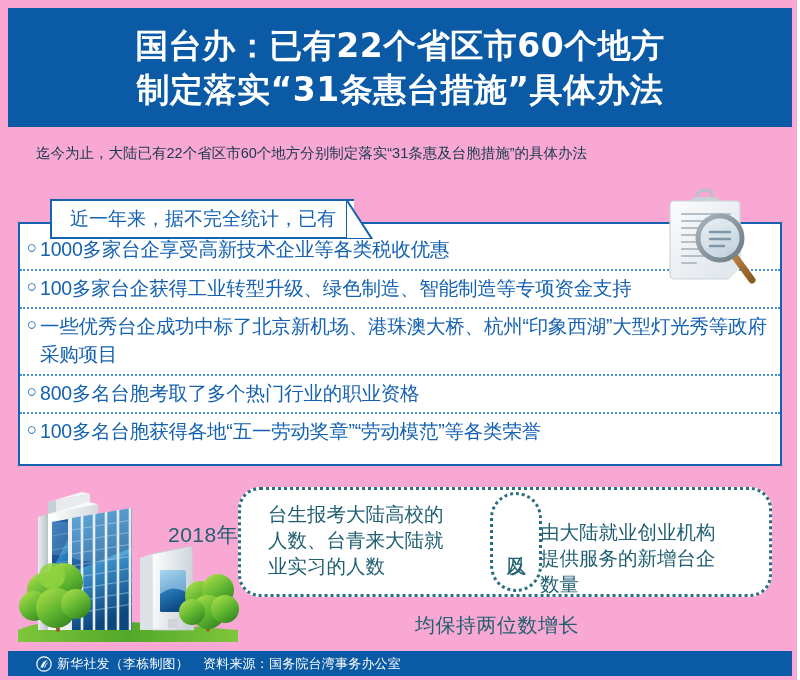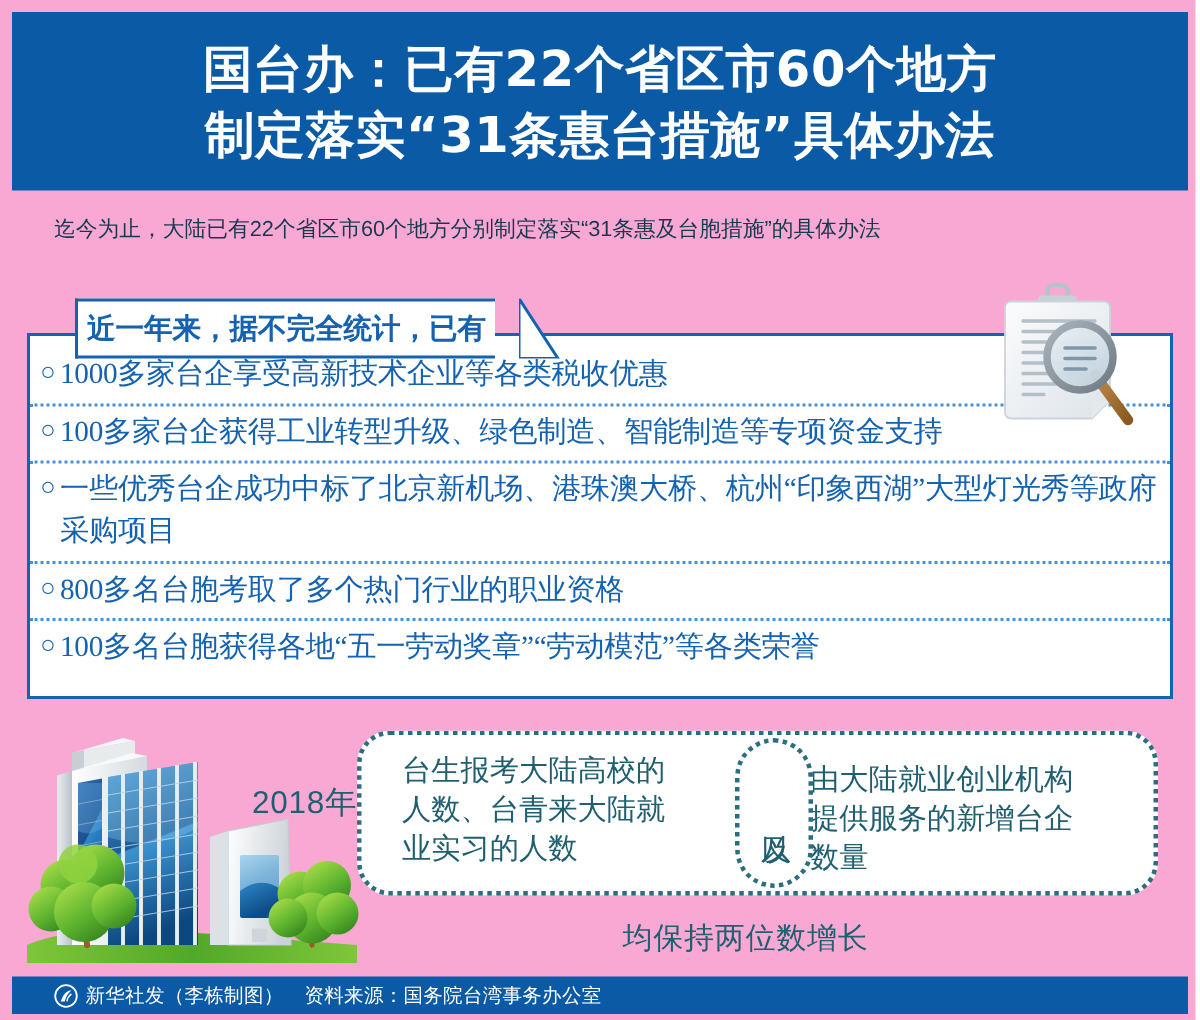--- a/index.html
+++ b/index.html
@@ -42,29 +42,28 @@
   .main-box{
     position:absolute;left:18px;top:222px;width:764px;height:244px;
     border:2px solid #1562b0;
     box-sizing:border-box;
     background:#fff;
   }
   .tab-label{
     position:absolute;left:50px;top:199px;height:40px;
     box-sizing:border-box;
     display:flex;align-items:center;
-    padding:0 6px;
+    padding:0 18px;
     border:2px solid #1562b0;
     border-right:none;
     background:#ffffff;
     color:#1562b0;
     font-size:19px;
     white-space:nowrap;
     z-index:5;
-    font-weight:bold;
   }
   
   .tab-flag{
     position:absolute;top:199px;height:40px;width:28px;
     z-index:5;
   }
 
   .bullet-list{
     position:absolute;left:20px;top:232px;width:760px;
     z-index:3;
@@ -87,21 +86,20 @@
     padding-left:4px;
     box-sizing:border-box;
   }
   .bullet-text{
     flex:1 1 auto;
     color:#1562b0;
     font-size:19.5px;
     line-height:1.42;
     font-weight:500;
     letter-spacing:-0.2px;
-    font-family:Liberation Serif, serif;
   }
 
   
   .doc-icon{
     position:absolute;left:662px;top:188px;width:96px;height:104px;
     z-index:8;
   }
 
   
   .scene{
@@ -126,21 +124,21 @@
     background:#fff;
   }
   .bubble-text{
     position:absolute;
     color:#1f5f70;
     font-size:19.5px;
     line-height:1.33;
     white-space:pre-line;
   }
   .bubble-left-text{left:268px;top:502px;width:215px;}
-  .bubble-right-text{left:540px;top:508px;width:235px;}
+  .bubble-right-text{left:540px;top:520px;width:235px;}
 
   .connector{
     position:absolute;left:490px;top:492px;width:52px;height:100px;
     border:3px dotted #2a6e80;
     border-radius:26px;
     box-sizing:border-box;
     background:#ffffff;
     display:flex;align-items:center;justify-content:center;
     z-index:4;
   }

